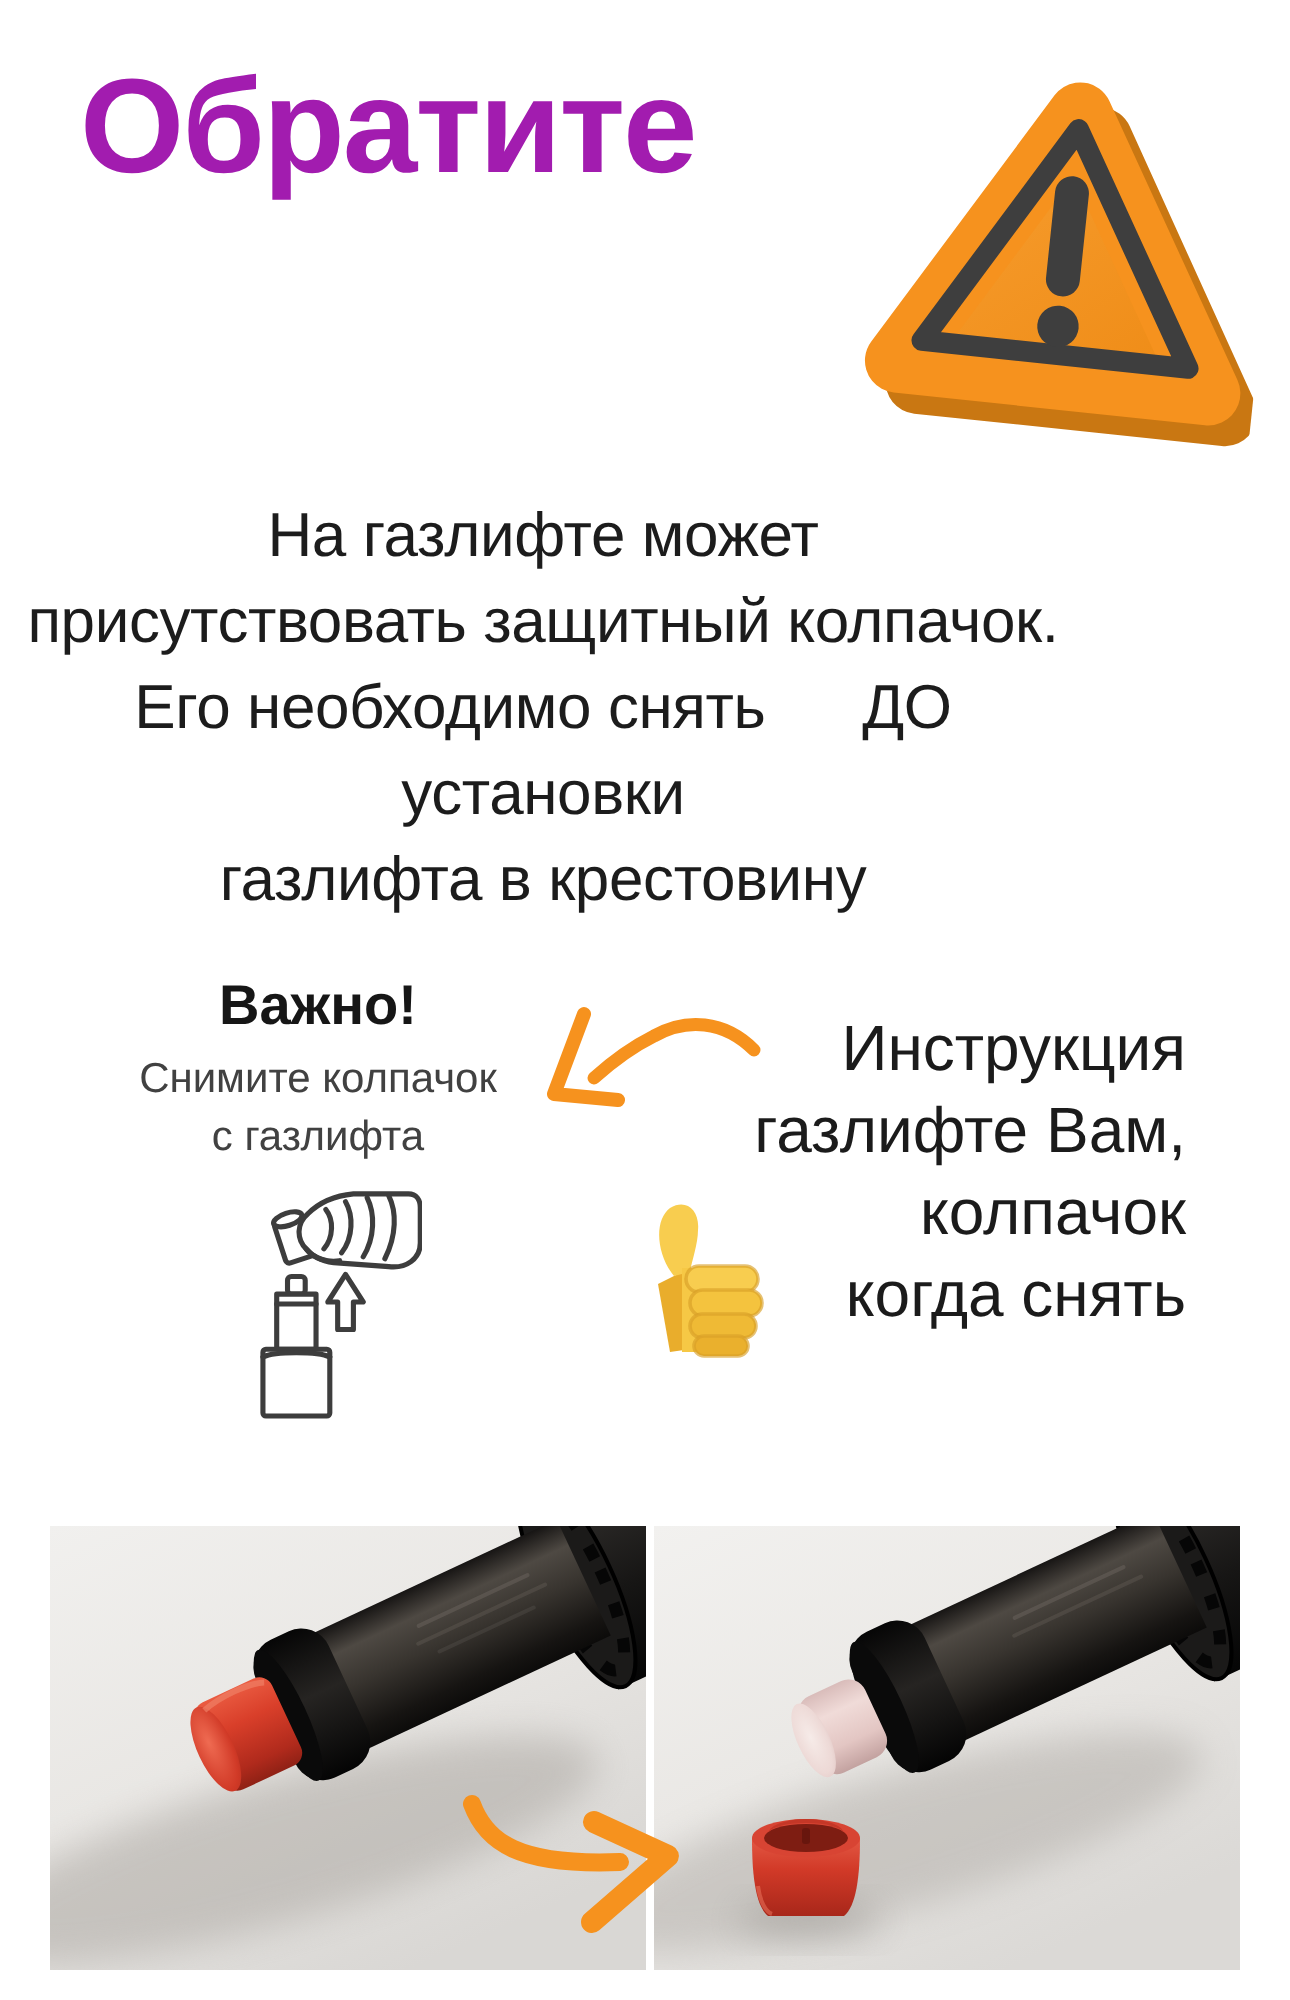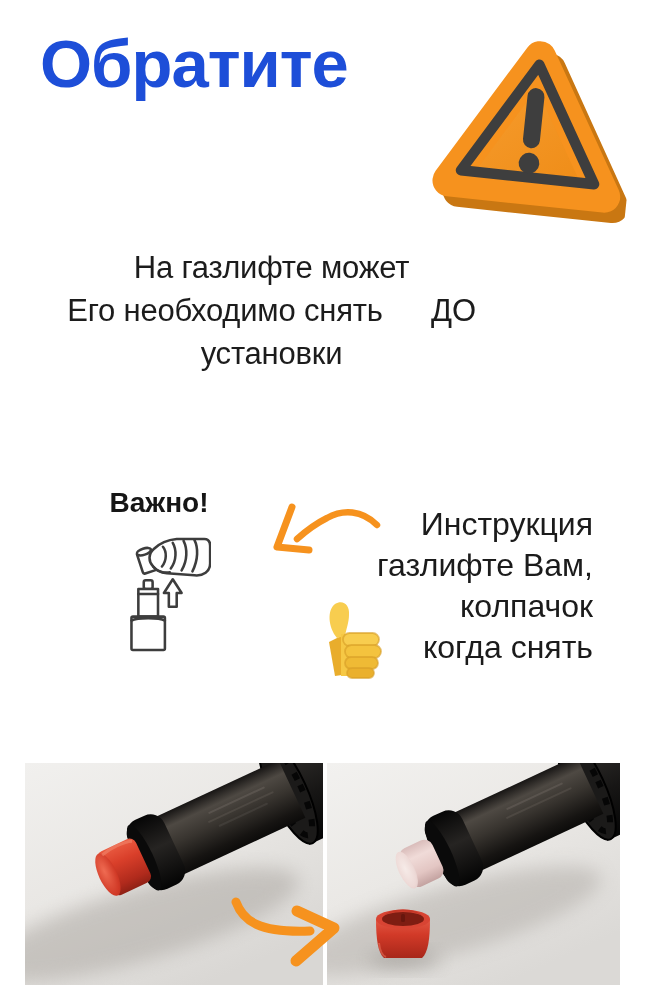--- a/index.html
+++ b/index.html
@@ -1,20 +1,20 @@
 <!DOCTYPE html>
 <html><head>
 <meta charset="utf-8">
 <style>
   html,body{margin:0;padding:0;background:#fff;}
   .canvas{position:relative;width:645px;height:1000px;background:#ffffff;overflow:hidden;
           font-family:"Liberation Sans",sans-serif;}
 
   
-  .title{position:absolute;left:40px;top:22px;color:#1d4ed8;font-weight:700;
+  .title{position:absolute;left:40px;top:22px;color:#a21caf;font-weight:700;
          font-size:67px;line-height:84px;letter-spacing:-1px;}
 
   
   .warning{position:absolute;left:436px;top:18px;width:198px;height:212px;transform:rotate(6deg);}
   .warning svg{width:100%;height:100%;display:block;}
 
   
   .notice{position:absolute;left:0;top:246px;width:543px;text-align:center;
           color:#1c1c1c;font-size:31px;line-height:43px;letter-spacing:-0.2px;}
   .notice .b{font-weight:400;margin-left:40px;}
@@ -61,25 +61,29 @@
       <path d="M109,42 L190,180 L26,180 Z" fill="#c97712" stroke="#c97712" stroke-width="34" stroke-linejoin="round" transform="translate(6,8)"></path>
       <path d="M103,38 L186,178 L20,178 Z" fill="url(#triG)" stroke="#f6921e" stroke-width="34" stroke-linejoin="round"></path>
       <path d="M103,46 L174,166 L32,166 Z" fill="none" stroke="#3e3e3e" stroke-width="11" stroke-linejoin="round"></path>
       <path d="M103,80 L103,126" stroke="#3e3e3e" stroke-width="18" stroke-linecap="round"></path>
       <circle cx="103" cy="151" r="11" fill="#3e3e3e"></circle>
     </svg>
   </div>
 
   <div class="notice">
     <div>На газлифте может</div>
+    <div>присутствовать защитный колпачок.</div>
     <div><span>Его необходимо снять </span><span class="b">ДО установки</span></div>
+    <div>газлифта в крестовину</div>
   </div>
 
   <div class="important">
     <div class="imp-title">Важно!</div>
+    <div class="imp-line">Снимите колпачок</div>
+    <div class="imp-line">с газлифта</div>
     <svg class="diagram" viewBox="0 0 104 120">
       <g fill="#ffffff" stroke="#3d3d3d" stroke-width="2.6" stroke-linejoin="round" stroke-linecap="round">
         <g transform="rotate(-18 40 30)">
           <rect x="33" y="17" width="15" height="22" rx="2"></rect>
           <ellipse cx="40.5" cy="17.5" rx="7.5" ry="3.2"></ellipse>
         </g>
         <path d="M46,33 C41,28 41,20 47,15 C52,10 60,6 70,5 L98,5 C102,5 104,8 104,12 L104,30 C104,38 97,43 88,42 L60,40 C53,39 49,37 46,33 Z"></path>
         <path d="M56,13 C60,18 60,27 55,33" fill="none"></path>
         <path d="M66,9 C70,16 70,27 64,35" fill="none"></path>
         <path d="M77,7 C81,15 81,27 75,37" fill="none"></path>

